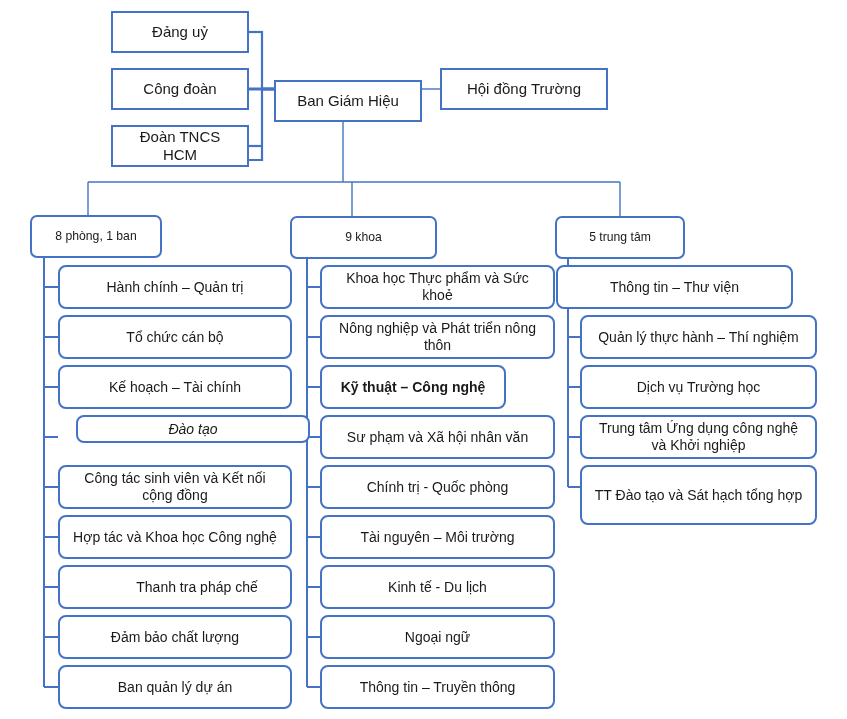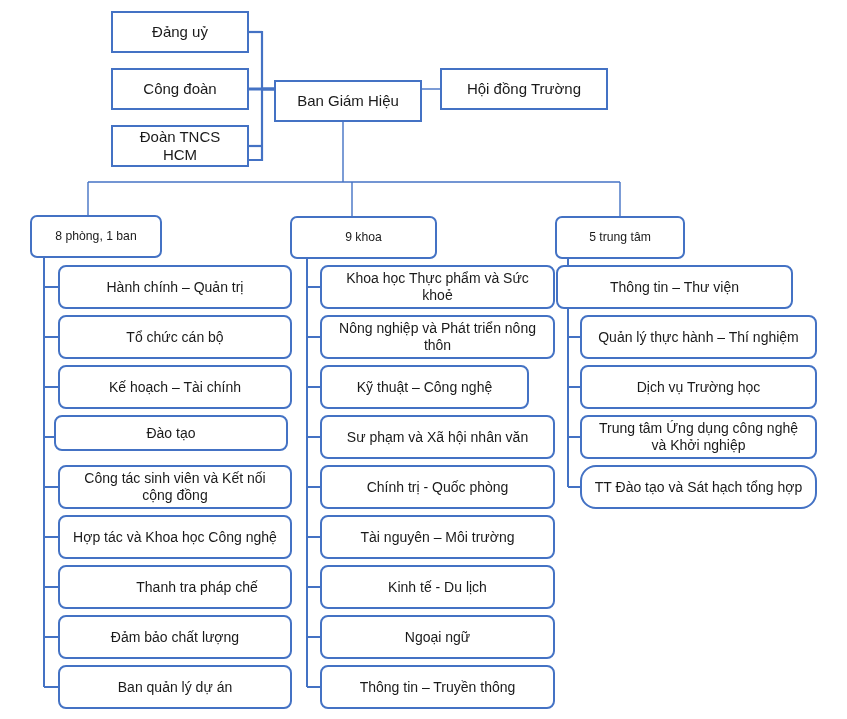--- a/index.html
+++ b/index.html
@@ -140,21 +140,21 @@
       </div>
       <div class="node node-child" style="left: 58px; top: 265px; width: 234px; height: 44px;">
         <span class="node-label">Hành chính – Quản trị</span>
       </div>
       <div class="node node-child" style="left: 58px; top: 315px; width: 234px; height: 44px;">
         <span class="node-label">Tổ chức cán bộ</span>
       </div>
       <div class="node node-child" style="left: 58px; top: 365px; width: 234px; height: 44px;">
         <span class="node-label">Kế hoạch – Tài chính</span>
       </div>
-      <div class="node node-child" style="left: 54px; top: 415px; width: 234px; height: 36px;">
+      <div class="node node-child" style="left: 76px; top: 415px; width: 234px; height: 28px; font-style: italic;">
         <span class="node-label">Đào tạo</span>
       </div>
       <div class="node node-child" style="left: 58px; top: 465px; width: 234px; height: 44px;">
         <span class="node-label">Công tác sinh viên và Kết nối cộng đồng</span>
       </div>
       <div class="node node-child" style="left: 58px; top: 515px; width: 234px; height: 44px;">
         <span class="node-label">Hợp tác và Khoa học Công nghệ</span>
       </div>
       <div class="node node-child" style="left: 58px; top: 565px; width: 234px; height: 44px; padding-left: 44px;">
         <span class="node-label">Thanh tra pháp chế</span>
@@ -167,21 +167,21 @@
       </div>
       <div class="node node-head" style="left: 290px; top: 216px; width: 147px; height: 43px;">
         <span class="node-label">9 khoa</span>
       </div>
       <div class="node node-child" style="left: 320px; top: 265px; width: 235px; height: 44px;">
         <span class="node-label">Khoa học Thực phẩm và Sức khoẻ</span>
       </div>
       <div class="node node-child" style="left: 320px; top: 315px; width: 235px; height: 44px;">
         <span class="node-label">Nông nghiệp và Phát triển nông thôn</span>
       </div>
-      <div class="node node-child" style="left: 320px; top: 365px; width: 209px; height: 44px;">
+      <div class="node node-child" style="left: 320px; top: 365px; width: 186px; height: 44px; font-weight: bold;">
         <span class="node-label">Kỹ thuật – Công nghệ</span>
       </div>
       <div class="node node-child" style="left: 320px; top: 415px; width: 235px; height: 44px;">
         <span class="node-label">Sư phạm và Xã hội nhân văn</span>
       </div>
       <div class="node node-child" style="left: 320px; top: 465px; width: 235px; height: 44px;">
         <span class="node-label">Chính trị - Quốc phòng</span>
       </div>
       <div class="node node-child" style="left: 320px; top: 515px; width: 235px; height: 44px;">
         <span class="node-label">Tài nguyên – Môi trường</span>
@@ -203,18 +203,18 @@
       </div>
       <div class="node node-child" style="left: 580px; top: 315px; width: 237px; height: 44px;">
         <span class="node-label">Quản lý thực hành – Thí nghiệm</span>
       </div>
       <div class="node node-child" style="left: 580px; top: 365px; width: 237px; height: 44px;">
         <span class="node-label">Dịch vụ Trường học</span>
       </div>
       <div class="node node-child" style="left: 580px; top: 415px; width: 237px; height: 44px;">
         <span class="node-label">Trung tâm Ứng dụng công nghệ và Khởi nghiệp</span>
       </div>
-      <div class="node node-child" style="left: 580px; top: 465px; width: 237px; height: 44px; border-radius: 16px;">
+      <div class="node node-child" style="left: 580px; top: 465px; width: 237px; height: 60px;">
         <span class="node-label">TT Đào tạo và Sát hạch tổng hợp</span>
       </div>
     </div>
 
 </div>
 
 </body></html>

